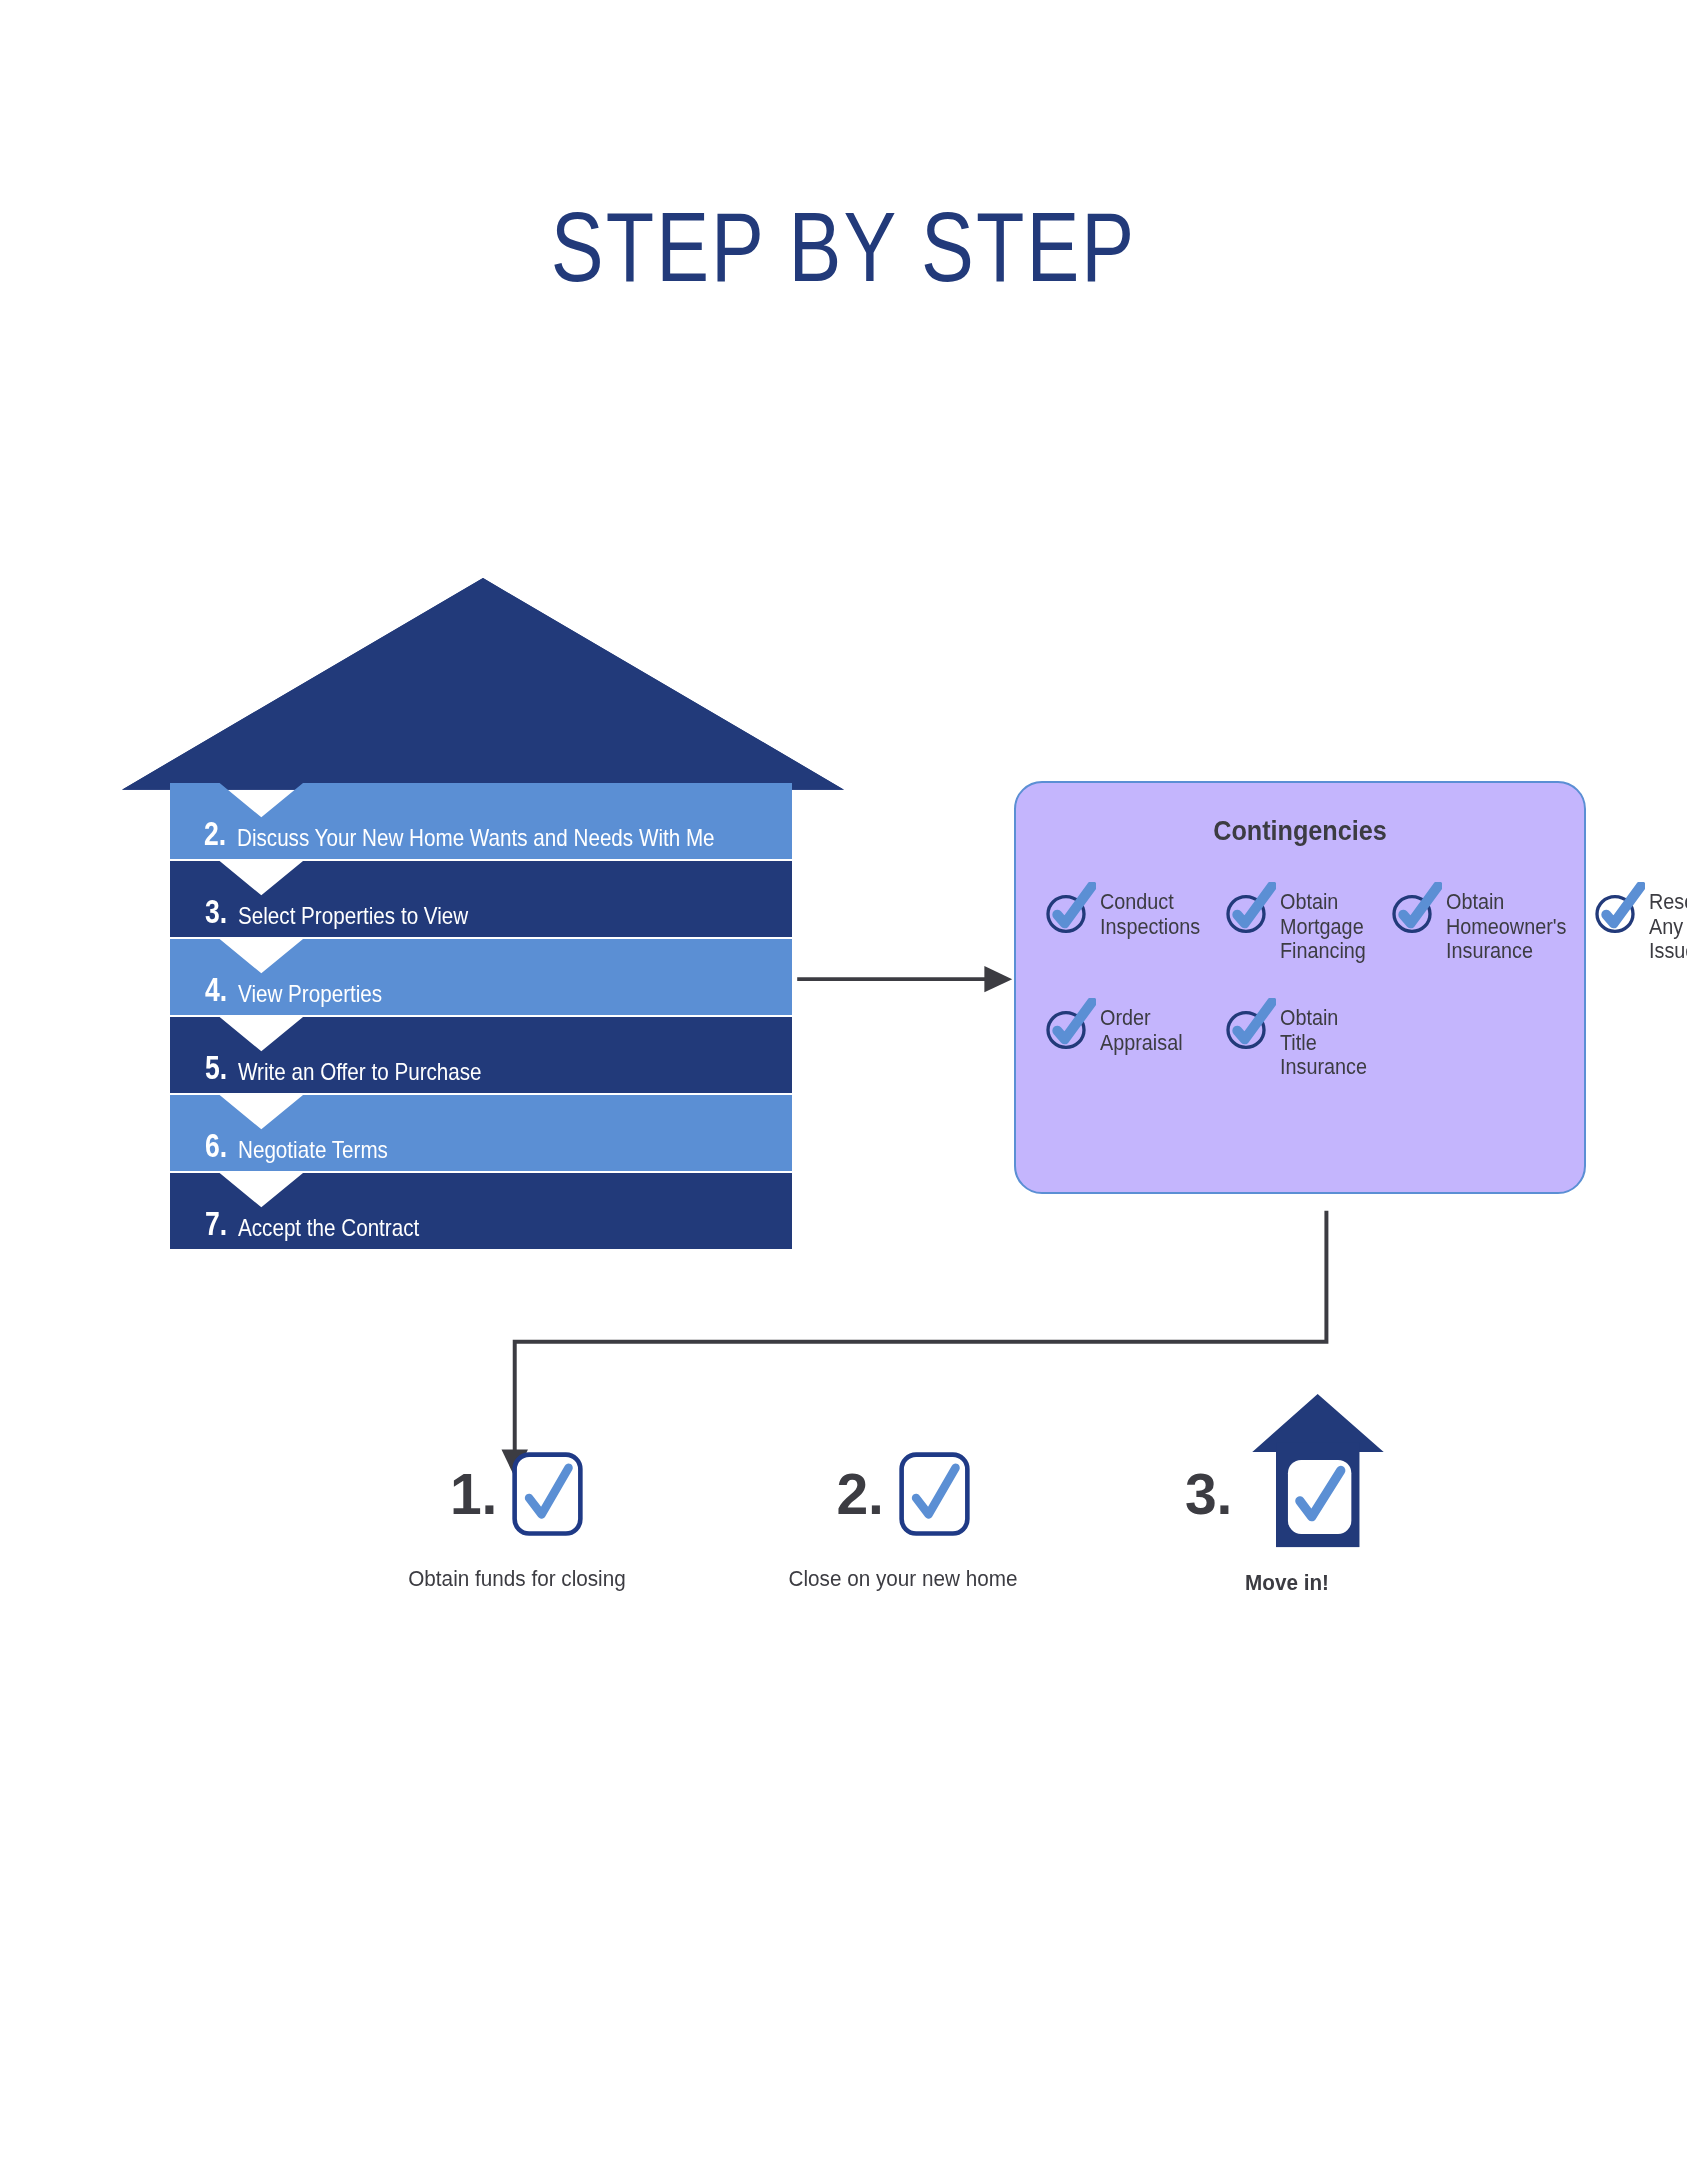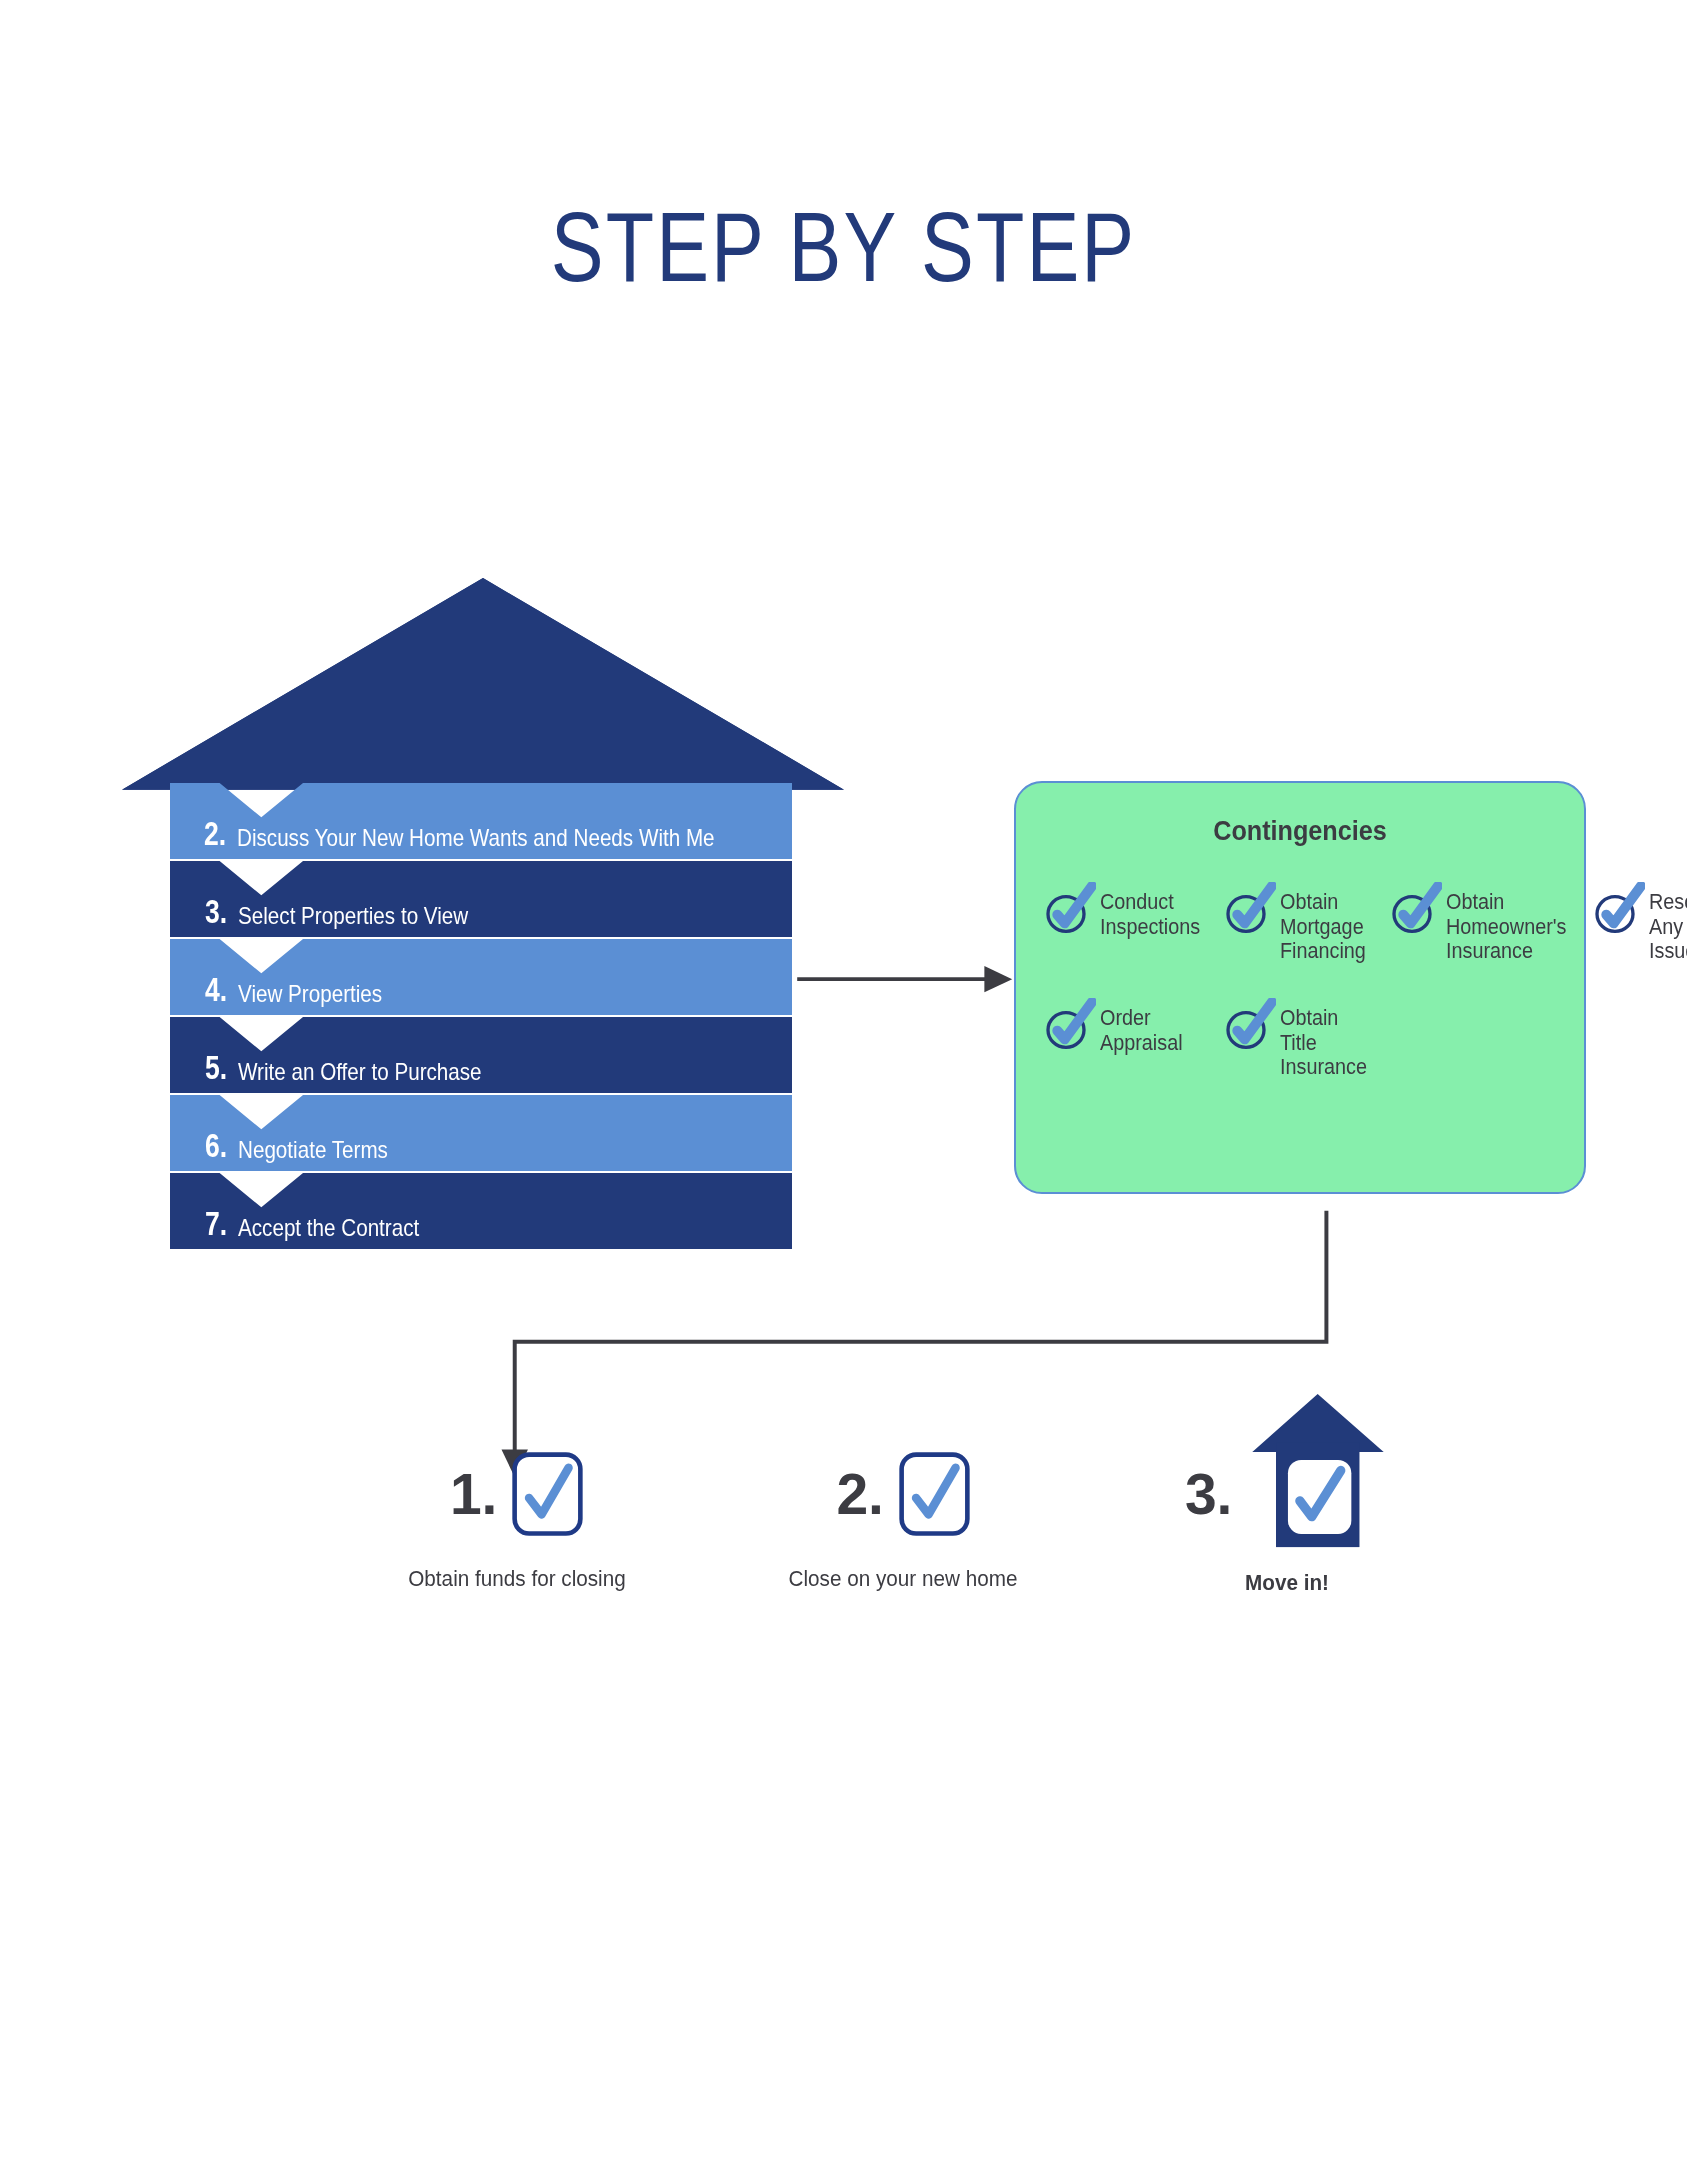--- a/index.html
+++ b/index.html
@@ -76,21 +76,21 @@
   .roof-row .step-num{width:116px;}
   .roof-row .step-label{font-weight:bold;font-size:22px;}
 
   
   #contingencies-panel{
     position:absolute;left:1014px;top:769px;
     width:572px;height:413px;
     border:2.6px solid #5b8fd4;
     border-radius:28px;
     box-sizing:border-box;
-    background:#86efac;
+    background:#c4b5fd;
   }
   #contingencies-title{
     position:absolute;left:0;top:32px;width:100%;
     text-align:center;
     font-size:28px;
     font-weight:bold;
     color:#3c3c42;
     transform:scaleX(0.90);
     font-family:"Liberation Sans", sans-serif;
   }

